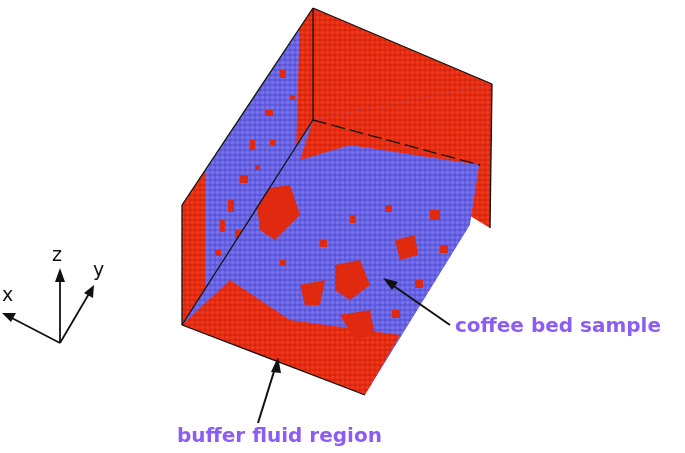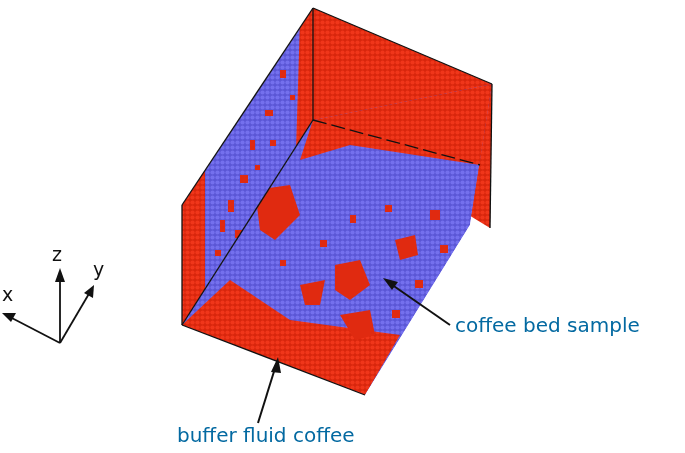--- a/index.html
+++ b/index.html
@@ -1,19 +1,19 @@
 <!DOCTYPE html>
 <html><head>
 <meta charset="utf-8">
 <style>
   html, body { margin:0; padding:0; background:#ffffff; }
   body { width:685px; height:453px; position:relative; overflow:hidden;
          font-family:"DejaVu Sans", sans-serif; }
   svg { position:absolute; left:0; top:0; }
-  .label { position:absolute; color:#0369a1; font-family:"DejaVu Sans", sans-serif; white-space:nowrap; }
+  .label { position:absolute; color:#8b5cf6; font-family:"DejaVu Sans", sans-serif; white-space:nowrap;font-weight:bold; }
   .lbl-coffee { left:455px; top:313px; font-size:20px; }
   .lbl-buffer { left:177px; top:423px; font-size:20px; }
   .axis-lbl { position:absolute; font-size:19px; color:#111; }
   .ax-x { left:2px; top:283px; }
   .ax-z { left:52px; top:243px; }
   .ax-y { left:93px; top:258px; }
 </style>
 </head>
 <body>
 
@@ -114,13 +114,13 @@
     <line x1="258" y1="423" x2="276" y2="365" stroke="#111" stroke-width="2"></line>
     <polygon points="278,357 271,372 281,373" fill="#111"></polygon>
   </g>
 </svg>
 
 <div class="axis-lbl ax-x">x</div>
 <div class="axis-lbl ax-z">z</div>
 <div class="axis-lbl ax-y">y</div>
 
 <div class="label lbl-coffee">coffee bed sample</div>
-<div class="label lbl-buffer">buffer fluid coffee</div>
+<div class="label lbl-buffer">buffer fluid region</div>
 
 </body></html>

